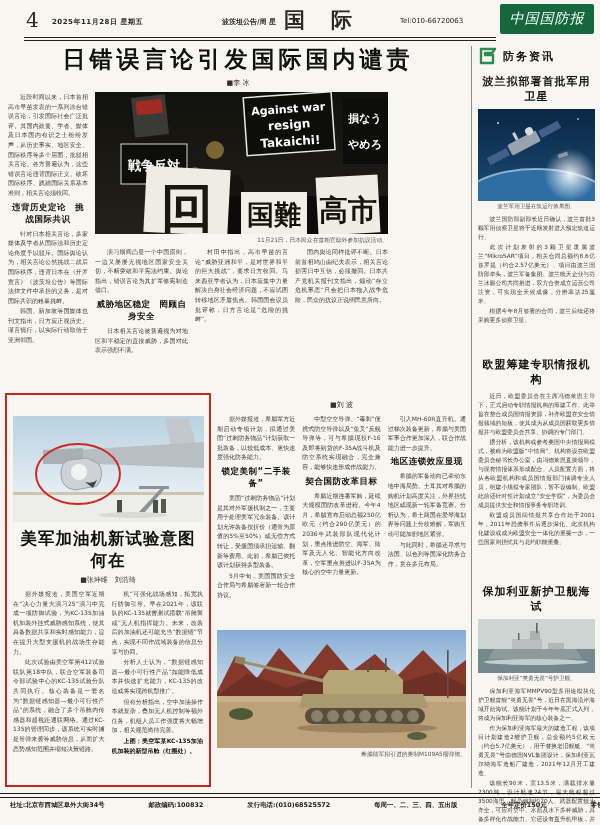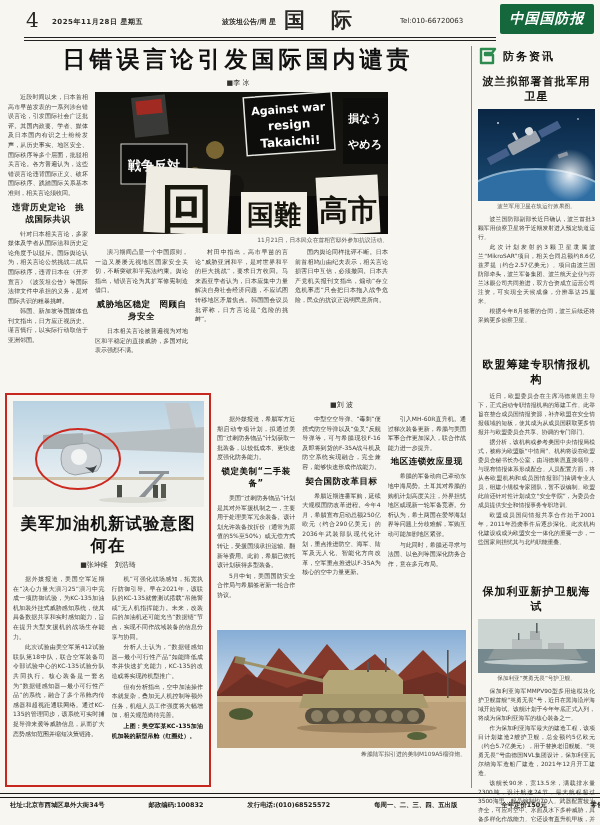--- a/index.html
+++ b/index.html
@@ -11,21 +11,21 @@
   }
   
   .hdr { position:absolute; top:6px; left:0; right:0; height:30px; }
   .hdr-pagenum { position:absolute; left:26px; top:2px; font-family:"DejaVu Serif",serif; font-size:20px; }
   .hdr-date { position:absolute; left:52px; top:11px; font-size:7px; font-weight:700; letter-spacing:.5px; }
   .hdr-editor { position:absolute; left:222px; top:11px; font-size:7px; font-weight:700; }
   .hdr-section { position:absolute; left:284px; top:0px; font-size:21px; font-weight:800; letter-spacing:26px; }
   .hdr-tel { position:absolute; left:400px; top:11px; font-size:7px; }
   .masthead { position:absolute; right:6px; top:-2px; width:94px; height:30px; background:#14683c;
     color:#fff; display:flex; align-items:center; justify-content:center;
-    font-family:"DejaVu Serif",serif; font-style:italic; font-weight:700; font-size:14px; letter-spacing:1px;
+    font-family:"DejaVu Serif",serif; font-style:italic; font-weight:400; font-size:14px; letter-spacing:1px;
     border-radius:2px; }
   .rule-a { position:absolute; top:37px; left:24px; right:104px; border-top:1.6px solid #222; }
   .rule-b { position:absolute; top:40px; left:24px; right:104px; border-top:.6px solid #222; }
   
   .p-sm { font-size:6px; line-height:1.6; text-align:justify; text-indent:2em; color:#3d3c38; margin-bottom:1px; }
   .p-xs { font-size:5.8px; line-height:1.55; text-align:justify; text-indent:2em; color:#3d3c38; margin-bottom:1px; }
   .subhead { font-size:8.5px; font-weight:800; text-align:center; margin:4px 0 3px; color:#15150f; letter-spacing:.5px; }
   .caption { font-size:5.8px; color:#55534e; text-align:right; margin-top:2px; }
   .byline { font-size:7px; text-align:center; color:#33322e; margin:3px 0 4px; }
   .clip { overflow:hidden; }
@@ -33,21 +33,21 @@
   .lead { position:absolute; left:8px; top:44px; width:460px; }
   .lead-headline { font-size:23px; font-weight:800; text-align:center; letter-spacing:4px; color:#111; }
   .lead-body { display:flex; gap:7px; margin-top:4px; height:288px; }
   .lead-col1 { width:80px; }
   .lead-mid { width:293px; }
   .lead-col4 { width:78px; }
   .lead-below { display:flex; gap:7px; height:116px; margin-top:2px; }
   .lead-below > div { flex:1; overflow:hidden; }
   
   .tanker { position:absolute; left:5px; top:393px; width:206px; height:394px;
-    border:2.5px solid #c8271f; background:#f8f6f1; padding:6px 6px 4px; }
+    border:2.5px solid #c8271f; background:#f8f6f1; padding:21px 6px 4px; }
   .tanker-headline { font-family:"DejaVu Serif",serif; font-size:16.5px; font-weight:800; text-align:center;
     letter-spacing:1px; margin-top:6px; color:#111; }
   .tanker-cols { display:flex; gap:7px; height:208px; margin-top:2px; }
   .tanker-cols > div { flex:1; overflow:hidden; }
   .note-bold { font-weight:800; color:#15150f; }
   
   .greece { position:absolute; left:217px; top:397px; width:249px; }
   .greece-headline { font-family:"DejaVu Serif",serif; font-size:19px; font-weight:800; text-align:center;
     letter-spacing:2px; color:#111; }
   .greece-cols { display:flex; gap:7px; height:212px; margin-top:2px; }

